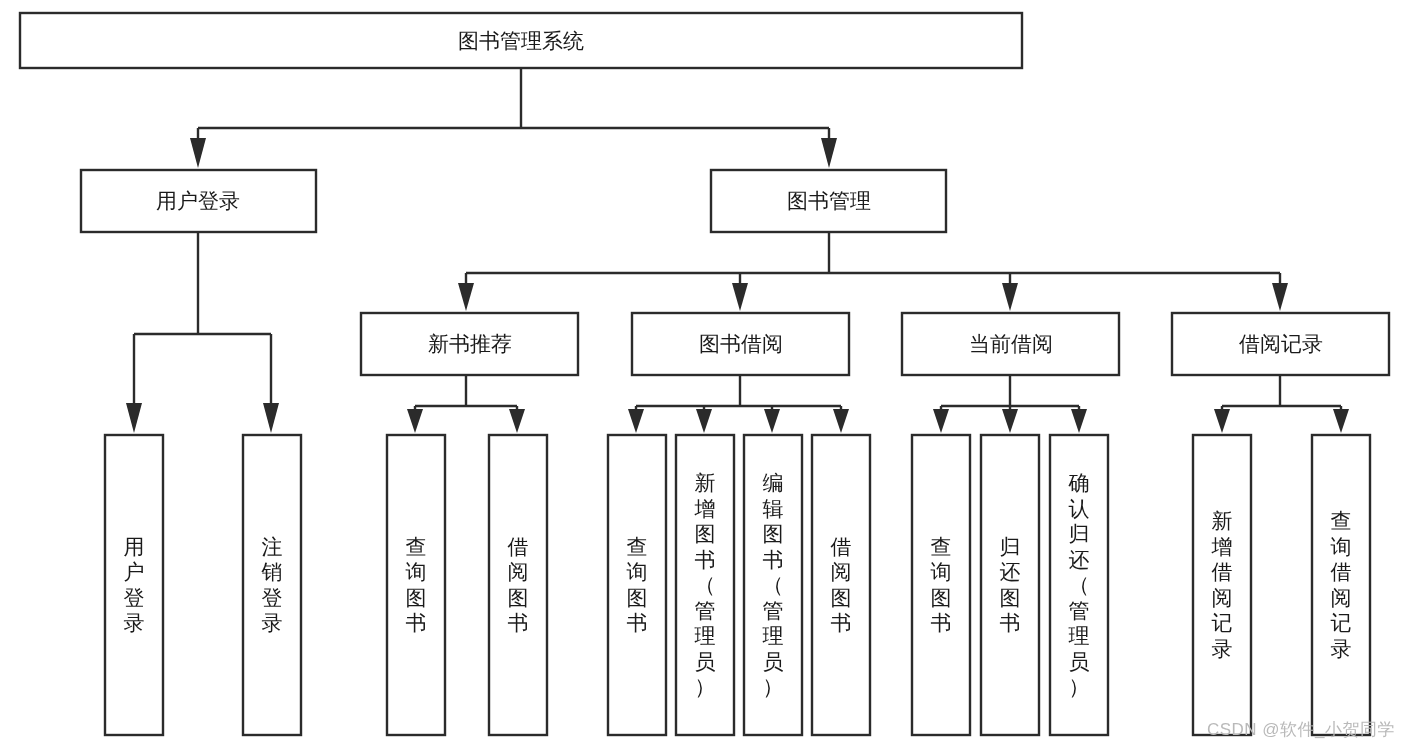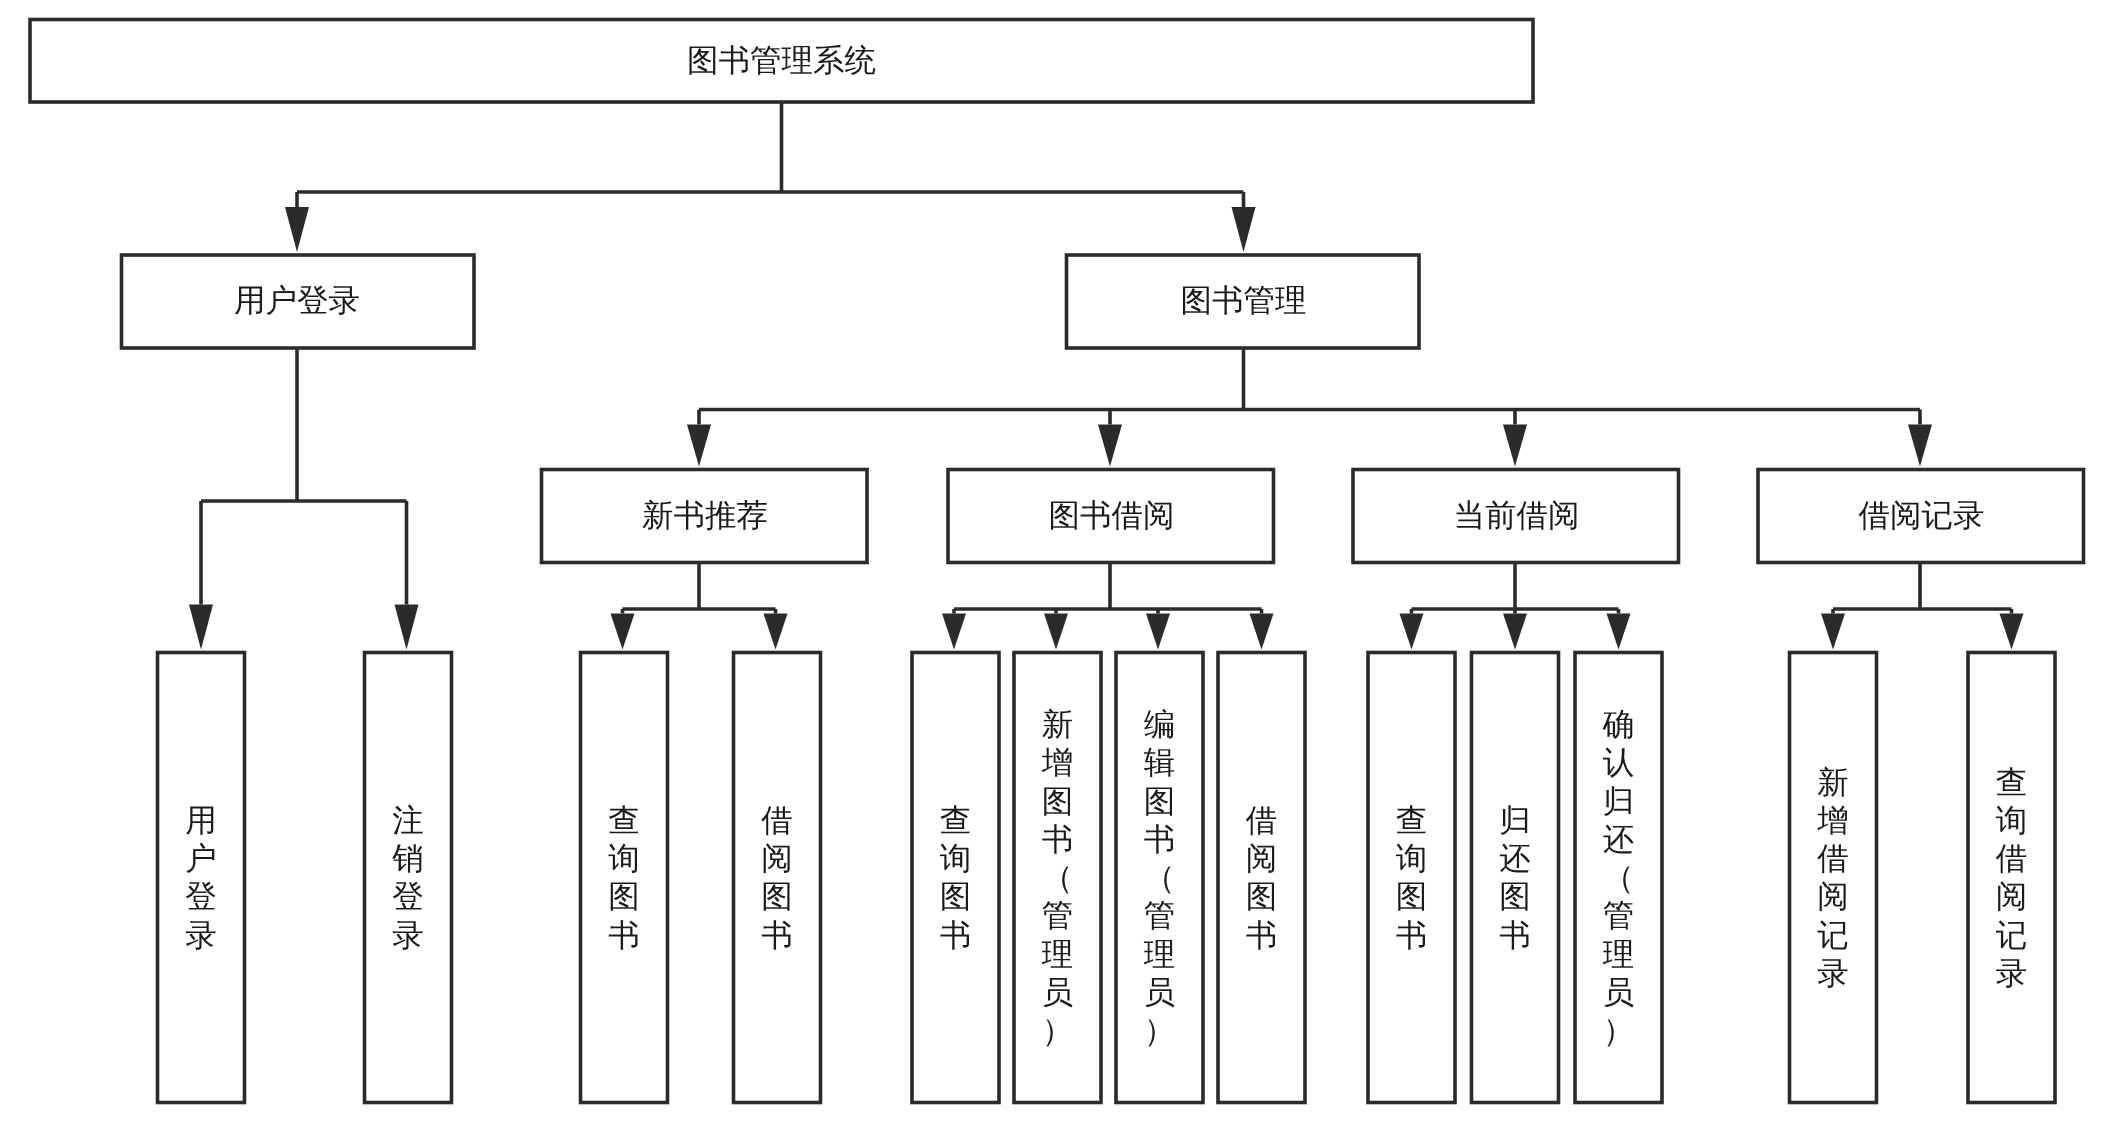--- a/index.html
+++ b/index.html
@@ -233,14 +233,15 @@
       </g>
 
       <g>
         <rect class="node-rect" x="1312" y="435" width="58" height="300"></rect>
         <text class="node-label-v vtext" x="1341" y="528.39"><tspan x="1341" dy="0">查</tspan><tspan x="1341" dy="25.5">询</tspan><tspan x="1341" dy="25.5">借</tspan><tspan x="1341" dy="25.5">阅</tspan><tspan x="1341" dy="25.5">记</tspan><tspan x="1341" dy="25.5">录</tspan></text>
       </g>
 
     </g>
   </svg>
 
+  <div class="watermark">CSDN @软件_小贺同学</div>
 
 </div>
 
 </body></html>

